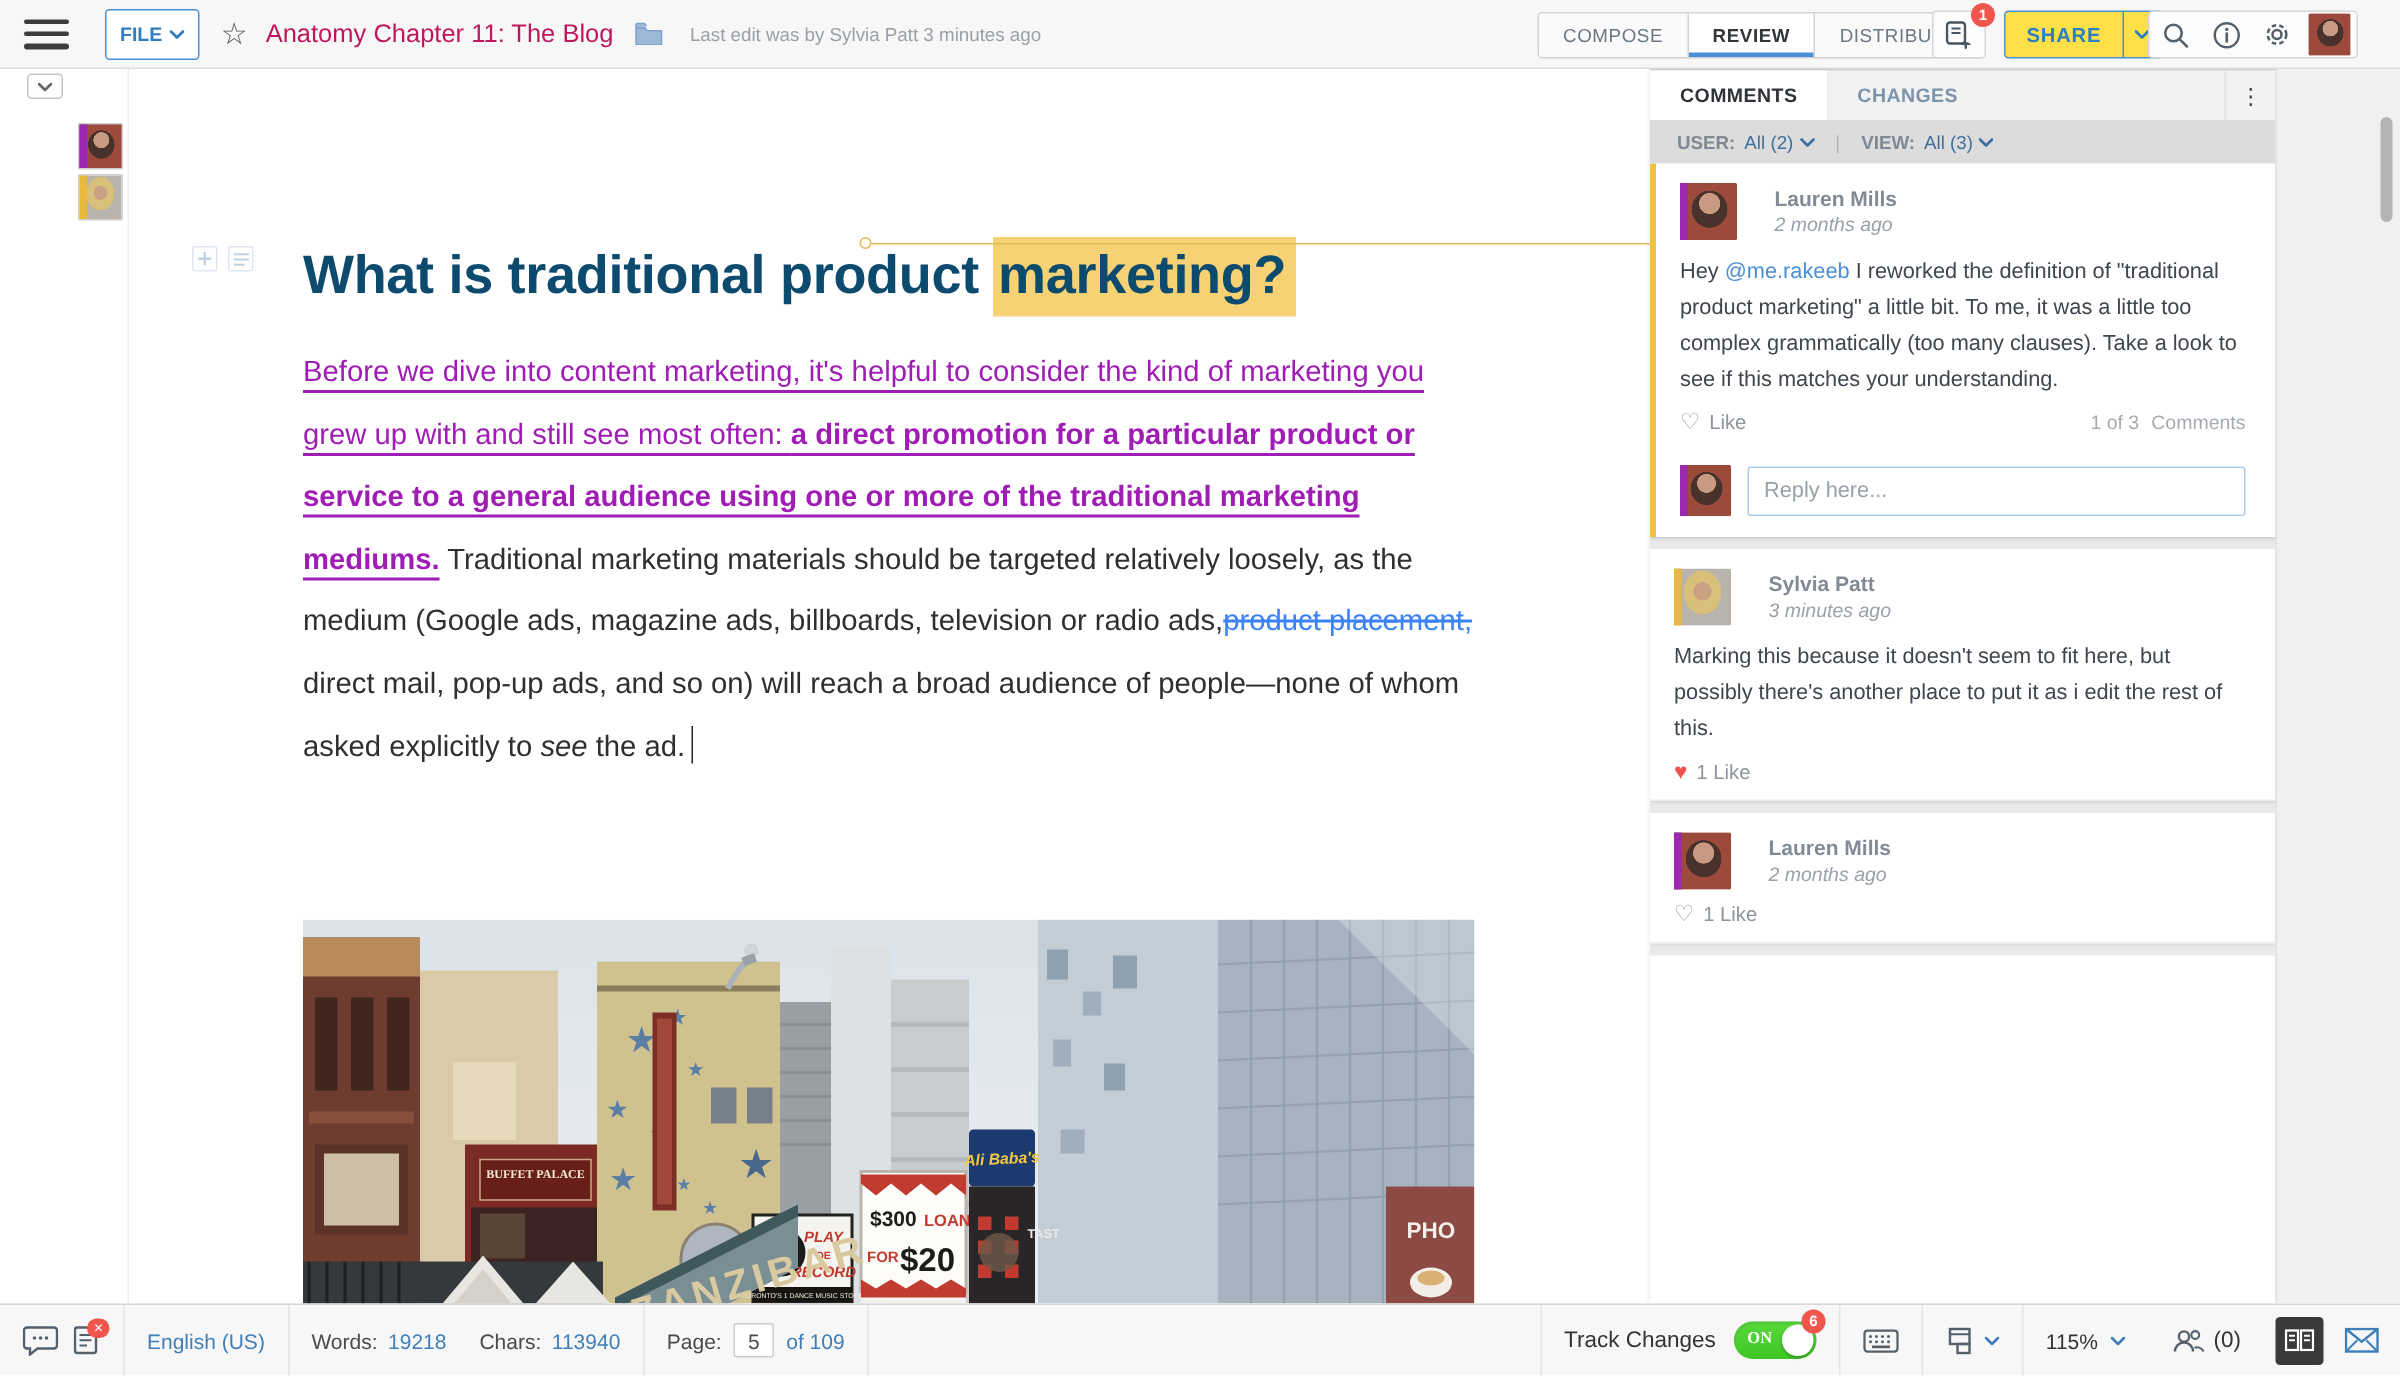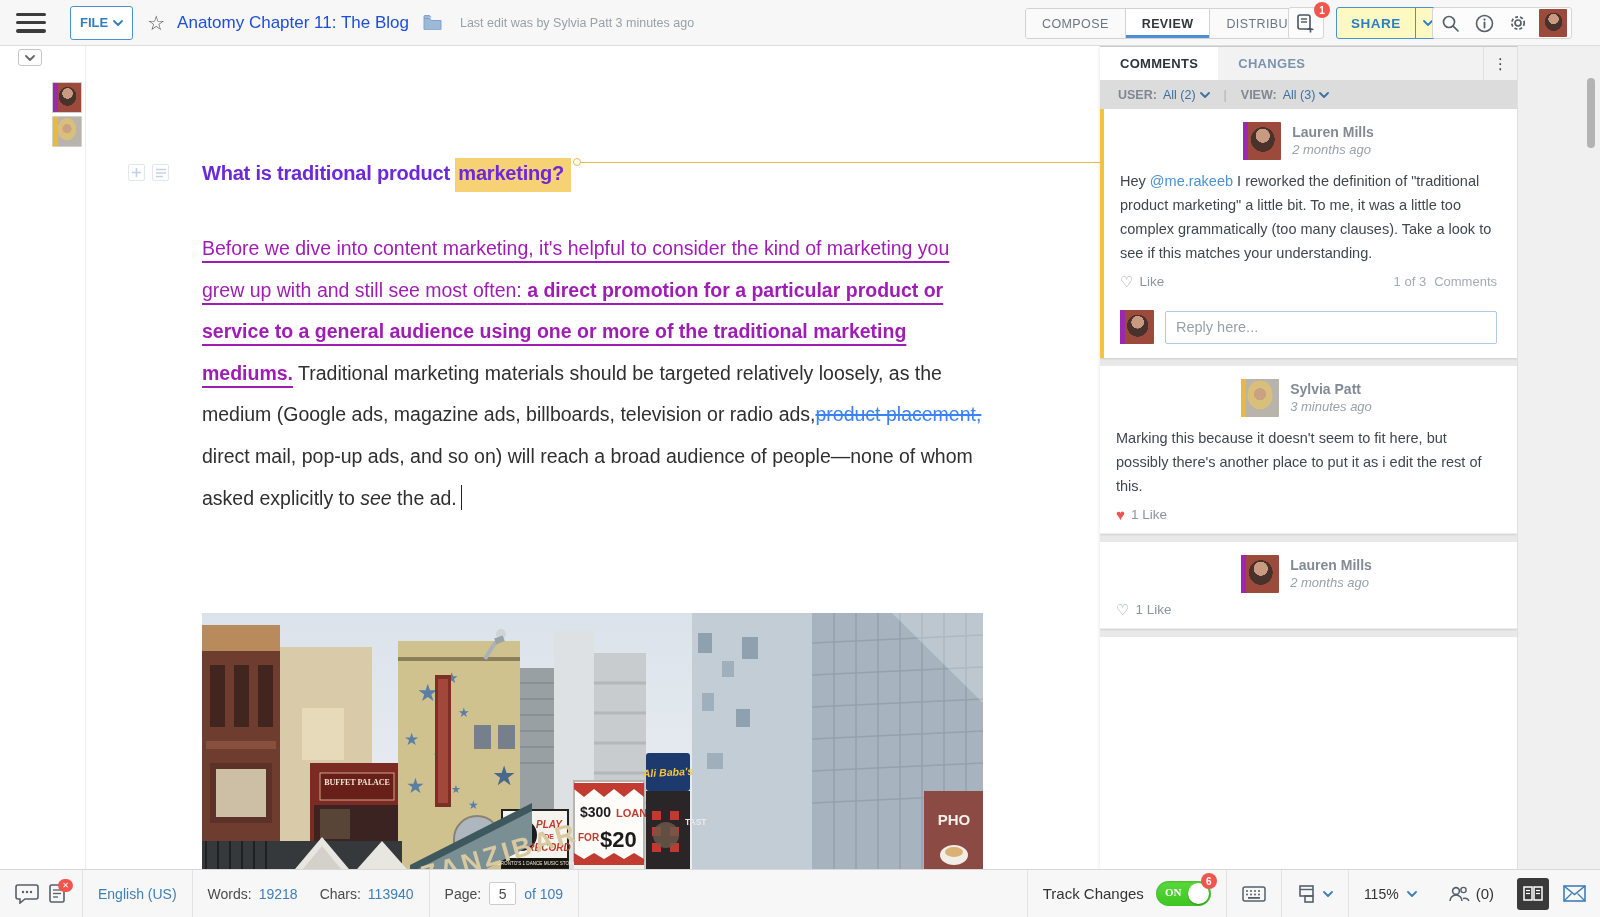--- a/index.html
+++ b/index.html
@@ -9,37 +9,37 @@
 
   
   .topbar { position:absolute; top:0; left:0; right:0; height:46px; background:#f7f7f8;
     border-bottom:1px solid #ddd; display:flex; align-items:center; z-index:30; }
   .hamburger { width:30px; height:20px; margin-left:16px; display:flex; flex-direction:column;
     justify-content:space-between; cursor:pointer; }
   .hamburger i { display:block; height:3.5px; background:#3c3c3c; border-radius:2px; }
   .file-btn { margin-left:24px; height:27px; padding:16px 9px; border:1px solid #4a90d2; border-radius:3px;
     background:#fff; color:#2e7fc2; font-weight:bold; font-size:13px; display:flex; align-items:center; gap:5px; }
   .star { margin-left:14px; font-size:20px; color:#555; line-height:1; }
-  .doc-title { margin-left:12px; font-size:17px; color:#1d4ed8; }
+  .doc-title { margin-left:12px; font-size:17px; color:#be185d; }
   .folder-ic { margin-left:14px; }
   .last-edit { margin-left:18px; font-size:12.5px; color:#9aa0a6; }
   .mode-tabs { position:absolute; left:1025px; top:8px; display:flex; height:31px;
     border:1px solid #d2d2d2; border-radius:3px; overflow:hidden; background:#fafafa; }
   .mode-tab { padding:0 16px; display:flex; align-items:center; font-size:12.5px; letter-spacing:.4px;
     color:#6d7782; border-right:1px solid #d2d2d2; position:relative; background:#fafafa; cursor:pointer; }
   .mode-tab:last-child { border-right:none; }
   .mode-tab.active { background:#fff; color:#323639; font-weight:bold; }
   .mode-tab.active::after { content:""; position:absolute; left:0; right:0; bottom:0; height:3px; background:#4a90d9; }
   .notif-btn { position:absolute; left:1288px; top:7px; width:36px; height:32px; border:1px solid #d6d6d6;
     border-radius:3px; background:#fcfcfc; display:flex; align-items:center; justify-content:center; }
   .badge { position:absolute; top:-6px; right:-7px; min-width:16px; height:16px; border-radius:9px;
     background:#f0564e; color:#fff; font-size:10px; font-weight:bold; display:flex; align-items:center;
     justify-content:center; padding:0 4px; }
   .share-btn { position:absolute; left:1336px; top:7px; height:32px; display:flex; border:1px solid #4a90d2;
-    border-radius:3px; overflow:hidden; background:#fef9c3; }
+    border-radius:3px; overflow:hidden; background:#fde047; }
   .share-main { padding:0 14px; display:flex; align-items:center; color:#2e7fc2; font-size:13.5px;
     font-weight:bold; letter-spacing:.5px; }
   .share-caret { width:26px; display:flex; align-items:center; justify-content:center;
     border-left:1px solid #4a90d2; color:#2e7fc2; }
   .util-group { position:absolute; left:1432px; top:7px; height:32px; display:flex; align-items:center;
     border:1px solid #d6d6d6; border-radius:3px; background:#fcfcfc; padding:0 4px; gap:8px; }
   .util-ic { width:26px; height:26px; display:flex; align-items:center; justify-content:center; }
   .chev { width:10px; height:6px; }
   .chev polyline { fill:none; stroke:currentColor; stroke-width:1.8; stroke-linecap:round; stroke-linejoin:round; }
 
@@ -62,22 +62,22 @@
   .main { position:absolute; top:46px; bottom:48px; left:0; right:0; background:#fff; overflow:hidden; }
   .collapse-btn { position:absolute; left:18px; top:3px; width:24px; height:17px; border:1px solid #c6c6c6;
     border-radius:3px; background:#fdfdfd; display:flex; align-items:center; justify-content:center; color:#666; z-index:5; }
   .rail-thumb { position:absolute; left:52px; width:30px; height:31px; border:1px solid #cfcfcf; z-index:5; }
   .rail-thumb.t1 { top:36px; } .rail-thumb.t2 { top:70px; }
   .page { position:absolute; left:85px; top:0; width:1015px; height:100%; background:#fff;
     border-left:1px solid #ededed; }
   .margin-ic { position:absolute; top:118px; width:17px; height:17px; border:1px solid #dfe7f0; border-radius:2px;
     background:#fff; color:#c3d2e2; display:flex; align-items:center; justify-content:center; }
   .margin-ic.m1 { left:42px; } .margin-ic.m2 { left:66px; }
-  .doc-h1 { position:absolute; left:116px; top:116px; width:820px; font-size:20px; font-weight:bold;
-    color:#6d28d9; letter-spacing:-.2px; }
+  .doc-h1 { position:absolute; left:116px; top:116px; width:820px; font-size:36px; font-weight:bold;
+    color:#0c4a6e; letter-spacing:-.2px; }
   .hl { background:#f6d274; padding:4px 7px 8px 3px; }
   .doc-para { position:absolute; left:116px; top:182px; width:792px; font-size:19.5px; line-height:41.6px;
     color:#2f2f2f; }
   .ins { color:#a01db5; text-decoration:underline; text-underline-offset:6px; text-decoration-thickness:1.5px; }
   .ins.b { font-weight:bold; }
   .del { color:#3b82f6; text-decoration:line-through; text-decoration-thickness:1.5px; }
   .it { font-style:italic; }
   .caret { display:inline-block; width:1.5px; height:25px; background:#222; vertical-align:-5px; margin-left:4px; }
   .doc-img { position:absolute; left:116px; top:567px; width:781px; height:300px; overflow:hidden; }
   .connector { position:absolute; top:116px; left:577px; width:523px; border-top:1.5px solid #e2b952; z-index:8; }
@@ -95,21 +95,21 @@
     color:#444; font-size:15px; border-left:1px solid #e0e0e0; letter-spacing:0; }
   .filterbar { height:28px; background:#dcdcdc; display:flex; align-items:center; padding-left:18px;
     font-size:12.5px; flex:none; gap:6px; }
   .flabel { color:#7f8893; font-weight:bold; }
   .fvalue { color:#3f6f9f; display:flex; align-items:center; gap:4px; }
   .fdiv { color:#b0b0b0; margin:0 8px; }
   .clist { flex:1; display:flex; flex-direction:column; overflow:hidden; }
   .cgroup { background:#fff; border-left:4px solid #f0c43e; margin-bottom:8px; box-shadow:0 1px 2px rgba(0,0,0,.12); }
   .card { background:#fff; padding:13px 20px 11px 16px; }
   .card.sep { border-bottom:1px solid #ededed; margin-bottom:8px; box-shadow:0 1px 2px rgba(0,0,0,.10); }
-  .chead { display:flex; gap:11px;justify-content:center; }
+  .chead { display:flex; gap:25px; }
   .c-avatar { width:38px; height:38px; }
   .cname { font-size:14px; font-weight:bold; color:#828b95; padding-top:2px; }
   .ctime { font-size:13px; font-style:italic; color:#9aa1a9; margin-top:2px; }
   .cbody { margin-top:9px; font-size:14.5px; line-height:24px; color:#40464e; }
   .mention { color:#4a90d2; }
   .cfoot { margin-top:9px; display:flex; align-items:center; justify-content:space-between; }
   .like { display:flex; align-items:center; gap:6px; font-size:13.5px; color:#8d949c; cursor:pointer; }
   .heart { font-size:15px; color:#9aa1a9; line-height:1; }
   .heart.red { color:#ef5350; }
   .counter { font-size:13px; color:#a6abb2; display:flex; gap:8px; }

